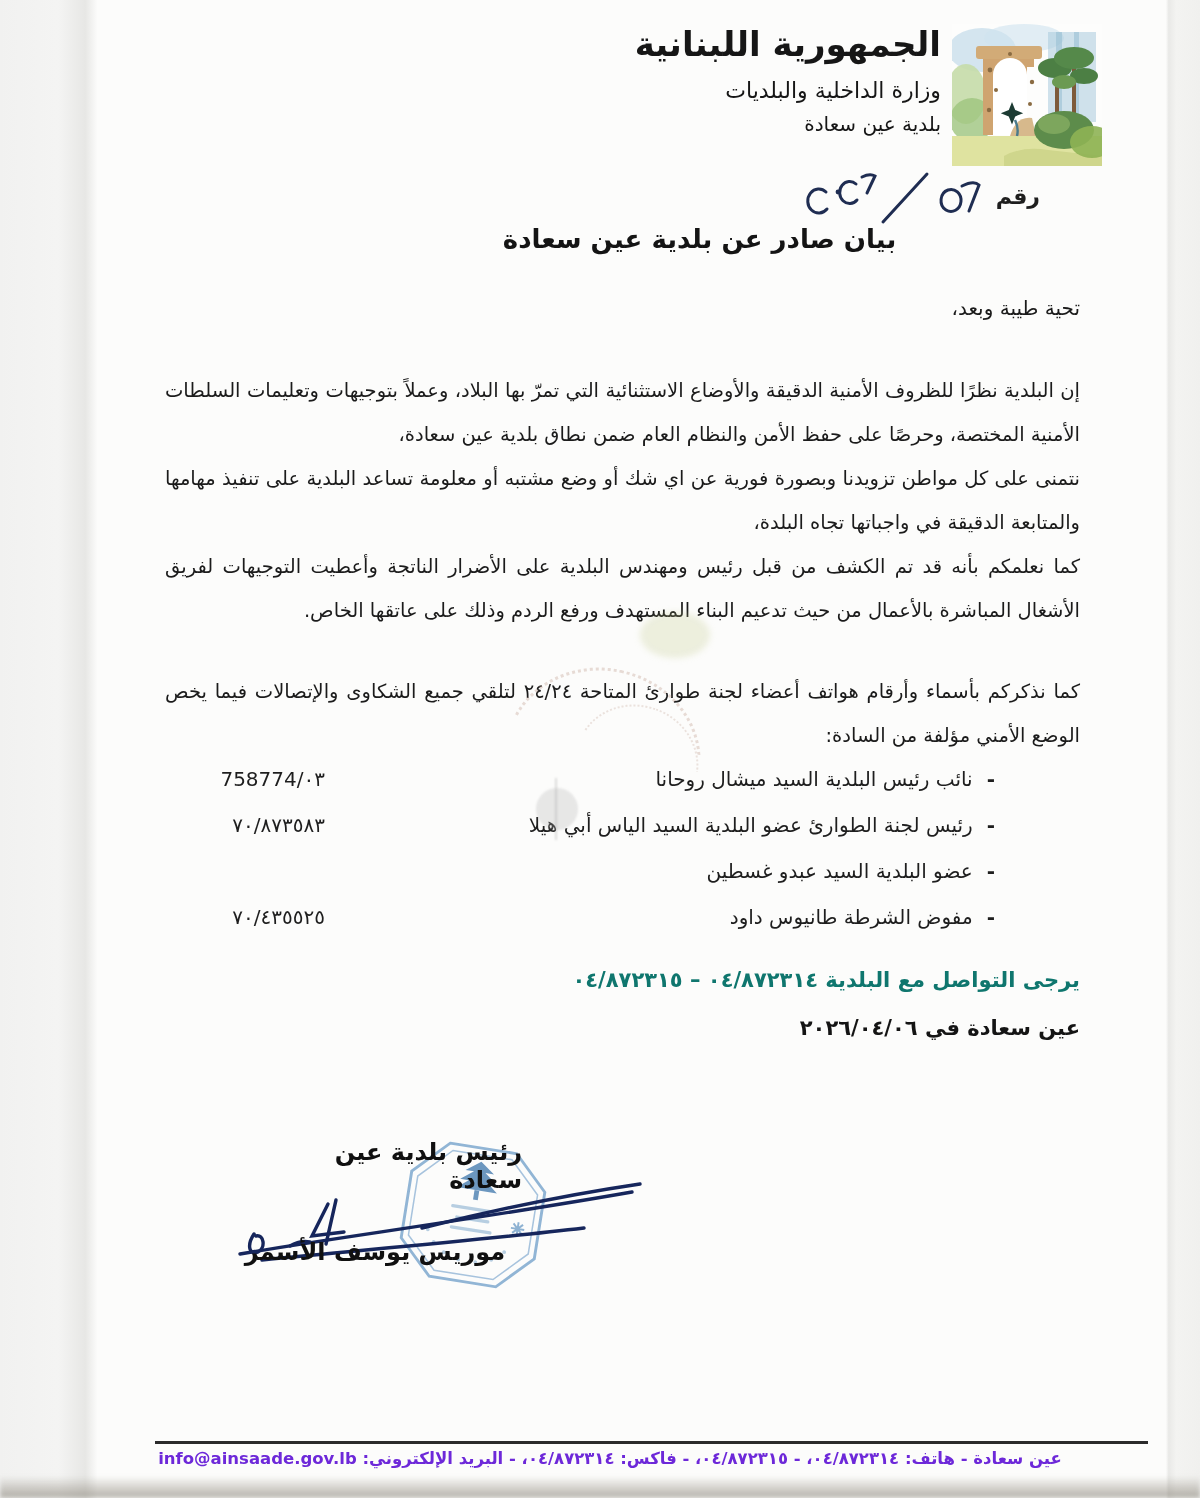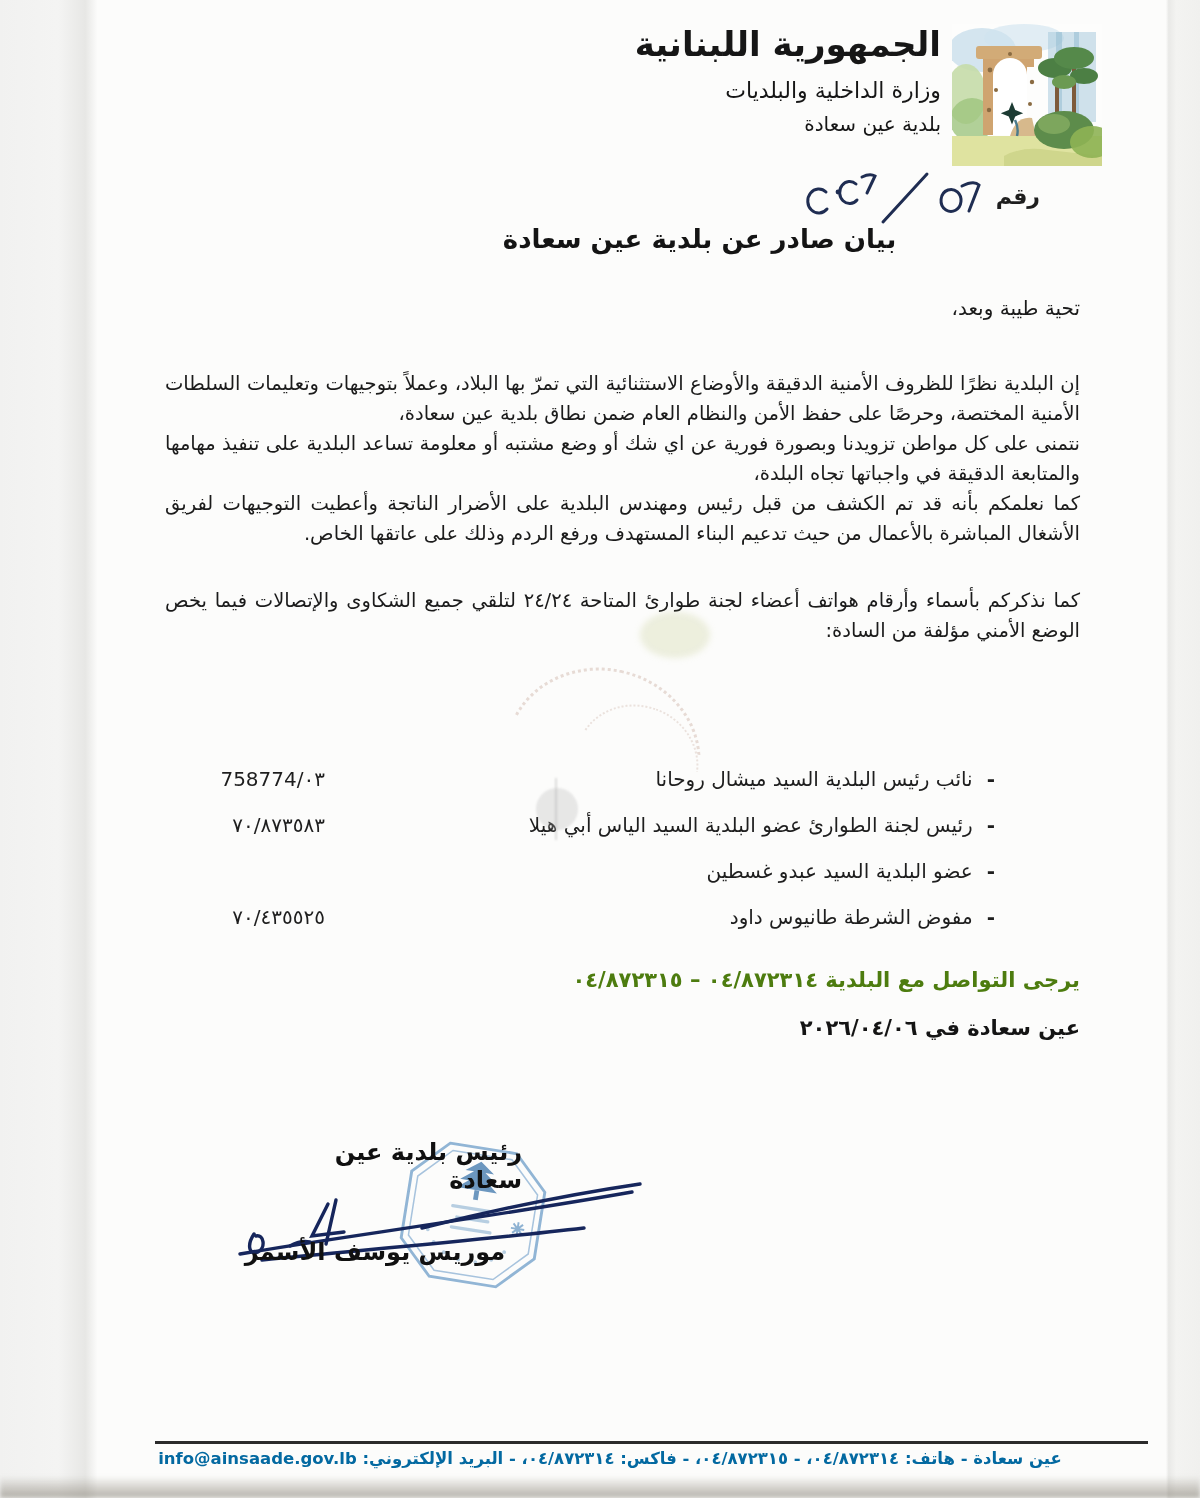--- a/index.html
+++ b/index.html
@@ -24,43 +24,43 @@
   .logo{position:absolute;left:952px;top:24px;width:150px;height:142px;}
   .ref-row{position:absolute;top:168px;left:790px;width:330px;height:66px;}
   .ref-label{position:absolute;right:80px;top:16px;font-size:22px;font-weight:bold;}
   .ref-hand{position:absolute;left:0;top:0;width:230px;height:64px;}
   
   .doc-title{position:absolute;top:224px;left:447px;width:505px;text-align:center;
     font-size:26px;font-weight:bold;color:#141414;}
   .greeting{position:absolute;top:296px;right:120px;font-size:20px;color:#1a1a1a;}
   
   .body-text{position:absolute;top:369px;left:165px;right:120px;
-    font-size:19.5px;line-height:30px;text-align:justify;color:#1b1b1b;}
+    font-size:19.5px;line-height:44px;text-align:justify;color:#1b1b1b;}
   .body-text p{margin:0;}
   .gap-before{margin-top:37px !important;}
   
   .member-list{position:absolute;top:756px;left:165px;right:205px;}
   .member-row{position:relative;height:46px;line-height:46px;font-size:20px;white-space:nowrap;}
   .member-name .dash{margin-left:14px;font-weight:bold;}
   .member-phone{position:absolute;left:-40px;top:0;width:200px;text-align:right;
     font-size:20px;letter-spacing:1px;}
   
-  .contact-line{position:absolute;top:968px;right:120px;font-size:21px;font-weight:bold;color:#4d7c0f;}
+  .contact-line{position:absolute;top:968px;right:120px;font-size:21px;font-weight:bold;color:#0f766e;}
   .date-line{position:absolute;top:1016px;right:120px;font-size:21px;font-weight:bold;color:#141414;}
   
   .stamp{position:absolute;left:396px;top:1138px;width:154px;height:154px;transform:rotate(9deg);opacity:.85;}
   .sig-title{position:absolute;left:272px;top:1138px;width:250px;text-align:right;
     font-size:24px;font-weight:bold;color:#101010;z-index:3;}
   .sig-strokes{position:absolute;left:232px;top:1162px;width:415px;height:105px;z-index:2;}
   .sig-name{position:absolute;left:230px;top:1238px;width:290px;text-align:center;
     font-size:24px;font-weight:bold;color:#101010;z-index:3;}
   
   .footer-rule{position:absolute;top:1441px;left:155px;right:52px;height:3px;background:#2b2b2b;}
   .footer-text{position:absolute;top:1449px;left:85px;right:65px;text-align:center;
-    font-size:16.5px;font-weight:bold;color:#0369a1;}
+    font-size:16.5px;font-weight:bold;color:#6d28d9;}
   
   .ghost-arc1{position:absolute;left:505px;top:668px;width:190px;height:170px;border-radius:50%;
     border:3px dotted rgba(196,166,152,.38);clip-path:inset(0 0 62% 0);transform:rotate(12deg);}
   .ghost-arc2{position:absolute;left:575px;top:705px;width:120px;height:110px;border-radius:50%;
     border:2px dotted rgba(196,166,152,.3);clip-path:inset(0 0 60% 0);transform:rotate(20deg);}
   .ghost-ring{position:absolute;left:536px;top:788px;width:42px;height:42px;border-radius:50%;
     background:rgba(175,175,175,.28);filter:blur(1px);}
   .ghost-ring:before{content:"";position:absolute;left:19px;top:-10px;width:2px;height:62px;background:rgba(150,150,150,.3);}
   .ghost-blob{position:absolute;left:640px;top:612px;width:70px;height:46px;border-radius:50%;
     background:rgba(190,198,130,.25);filter:blur(3px);}

